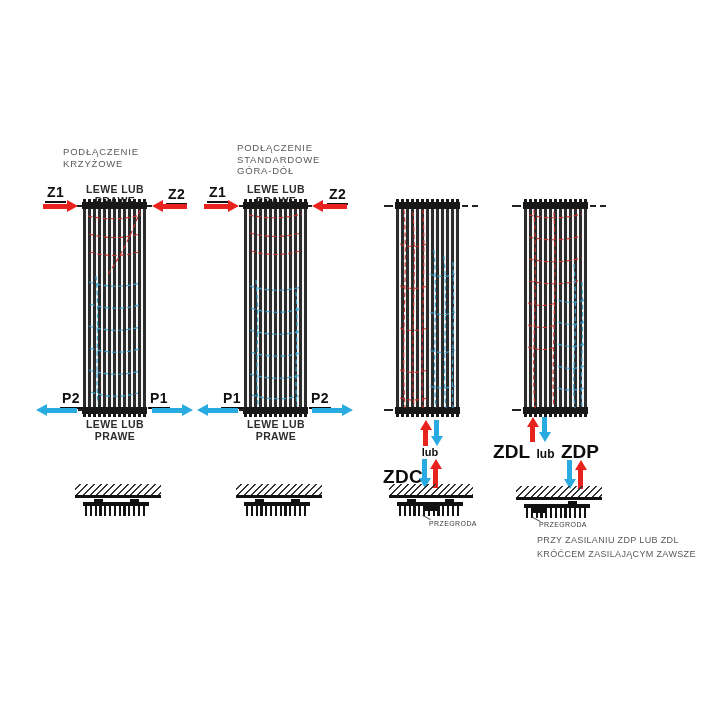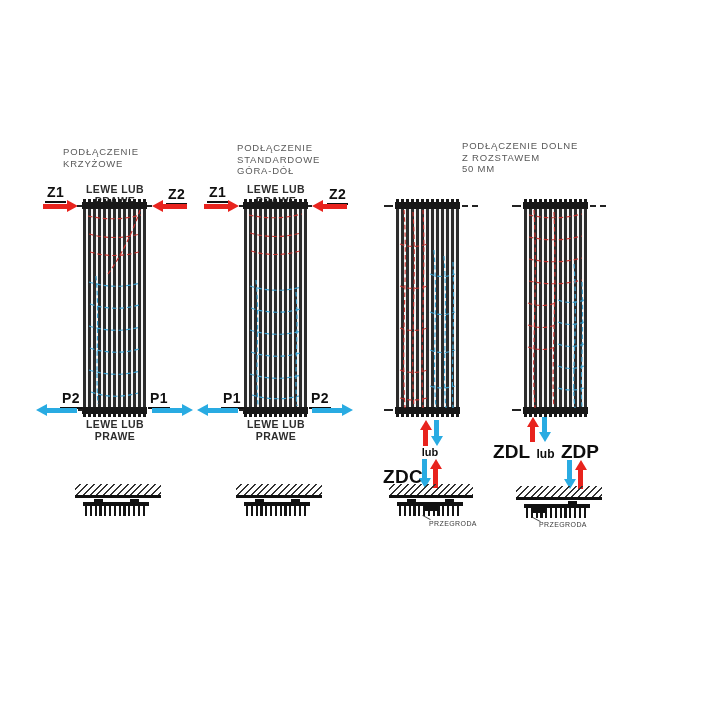--- a/index.html
+++ b/index.html
@@ -186,25 +186,20 @@
   <div class="lewe" style="left:230px;top:418px;">LEWE LUB PRAWE</div>
 
   <div class="floor" style="left:236px;top:484px;width:86px;"></div>
   <div class="comb" style="left:244px;top:500px;width:66px;">
     <div class="teeth"></div>
       <div class="bar"></div>
     <div class="bracket" style="left:11px;"></div>
       <div class="bracket" style="left:47px;"></div>
   </div>
 
-  <div class="hd-txt" style="left:462px;top:140px;">
-    <div>PODŁĄCZENIE DOLNE</div>
-    <div>Z ROZSTAWEM</div>
-    <div>50 MM</div>
-  </div>
 
   <div class="dsh" style="left:384px;top:205px;width:9px;"></div>
   <div class="dsh" style="left:462px;top:205px;width:16px;"></div>
   <div class="dsh" style="left:384px;top:409px;width:9px;"></div>
 
   <div class="rad" style="left:396px;top:202px;">
     <div class="tubes"></div>
     <div class="hdr t">
         <div class="nub t"></div>
       </div>
@@ -318,15 +313,17 @@
   <div class="comb" style="left:524px;top:502px;width:66px;">
     <div class="teeth"></div>
       <div class="bar"></div>
     <div class="bracket" style="left:44px;"></div>
     <div class="partition" style="left:8px;"></div>
   </div>
   <div class="lead" style="left:532px;top:519px;"></div>
   <div class="przeg" style="left:539px;top:521px;">PRZEGRODA</div>
 
   <div class="note" style="left:537px;top:534px;">
+    <div>PRZY ZASILANIU ZDP LUB ZDL</div>
+    <div>KRÓĆCEM ZASILAJĄCYM ZAWSZE</div>
   </div>
 
 </div>
 
 </body></html>

